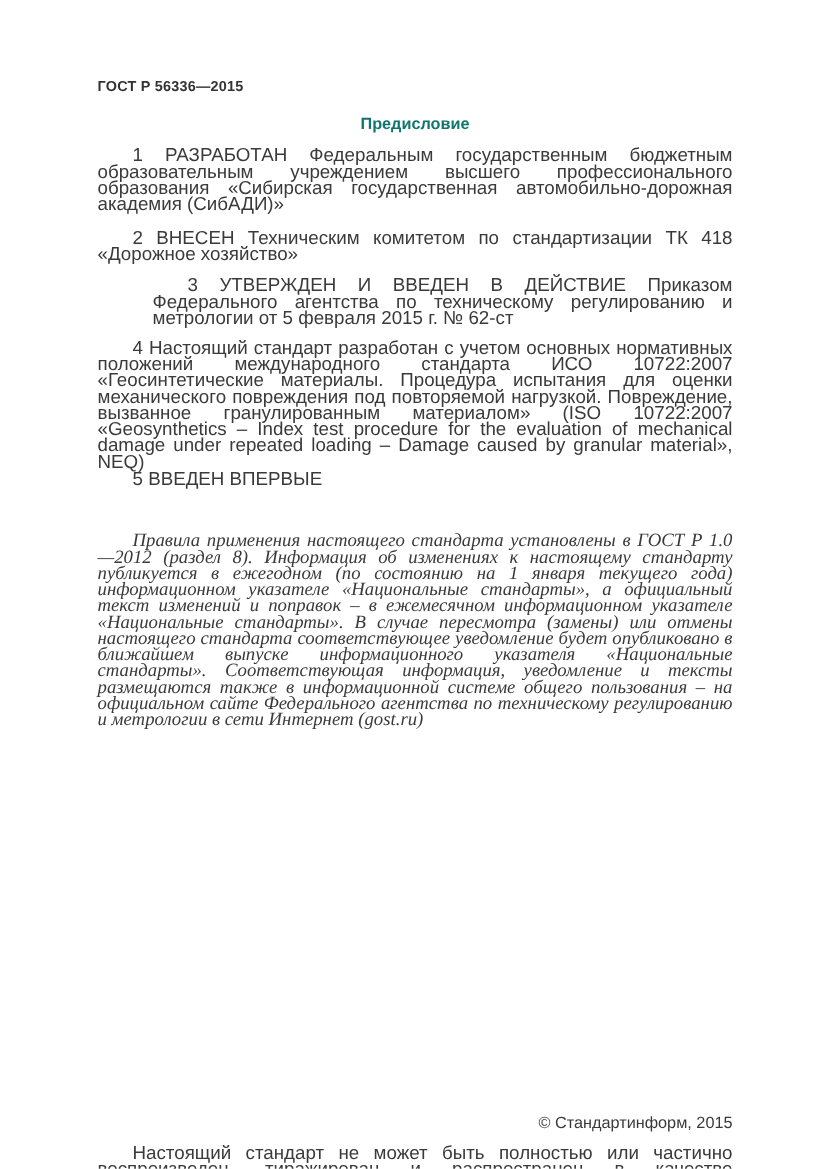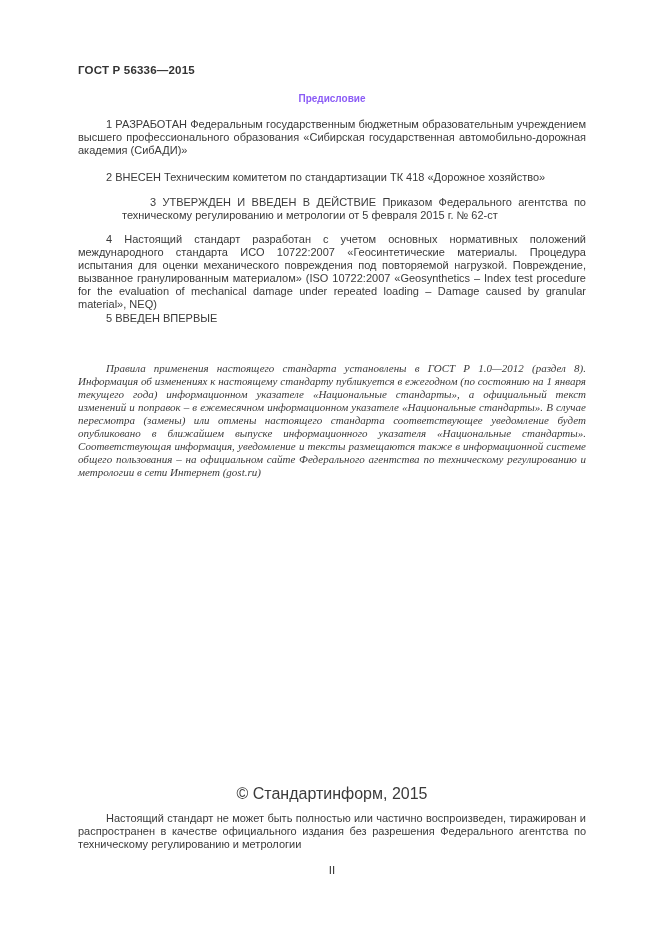--- a/index.html
+++ b/index.html
@@ -32,48 +32,48 @@
   }
   .doc-code {
     font-size: 11.5px;
     font-weight: bold;
     line-height: 13px;
     letter-spacing: 0.2px;
     color: #333333;
   }
   .title {
     margin: 14px 0 0 0;
-    font-size: 10px;
+    font-size: 13px;
     font-weight: bold;
     line-height: 16px;
     text-align: center;
-    color: #8b5cf6;
+    color: #0f766e;
   }
   .para {
     margin: 0;
-    font-size: 11px;
+    font-size: 15px;
     line-height: 13px;
     text-align: justify;
     text-indent: 28px;
   }
   .para.clause1 { margin-top: 11px; }
   .para.clause2 { margin-top: 14px; }
   .para.clause3 { margin-top: 12px; margin-left: 44px; }
   .para.clause4 { margin-top: 11px; }
   .para.clause5 { margin-top: 1px; }
   .para.rules {
     margin-top: 37px;
     font-style: italic;
     font-family: Liberation Serif, serif;
   }
   .copyright {
     margin-top: 308px;
-    font-size: 16px;
+    font-size: 13px;
     line-height: 13px;
-    text-align: center;
+    text-align: right;
   }
   .para.restriction { margin-top: 12px; }
   .page-number {
     margin-top: 13px;
     font-size: 11.5px;
     line-height: 13px;
     text-align: center;
     color: #333333;
   }
 </style>

